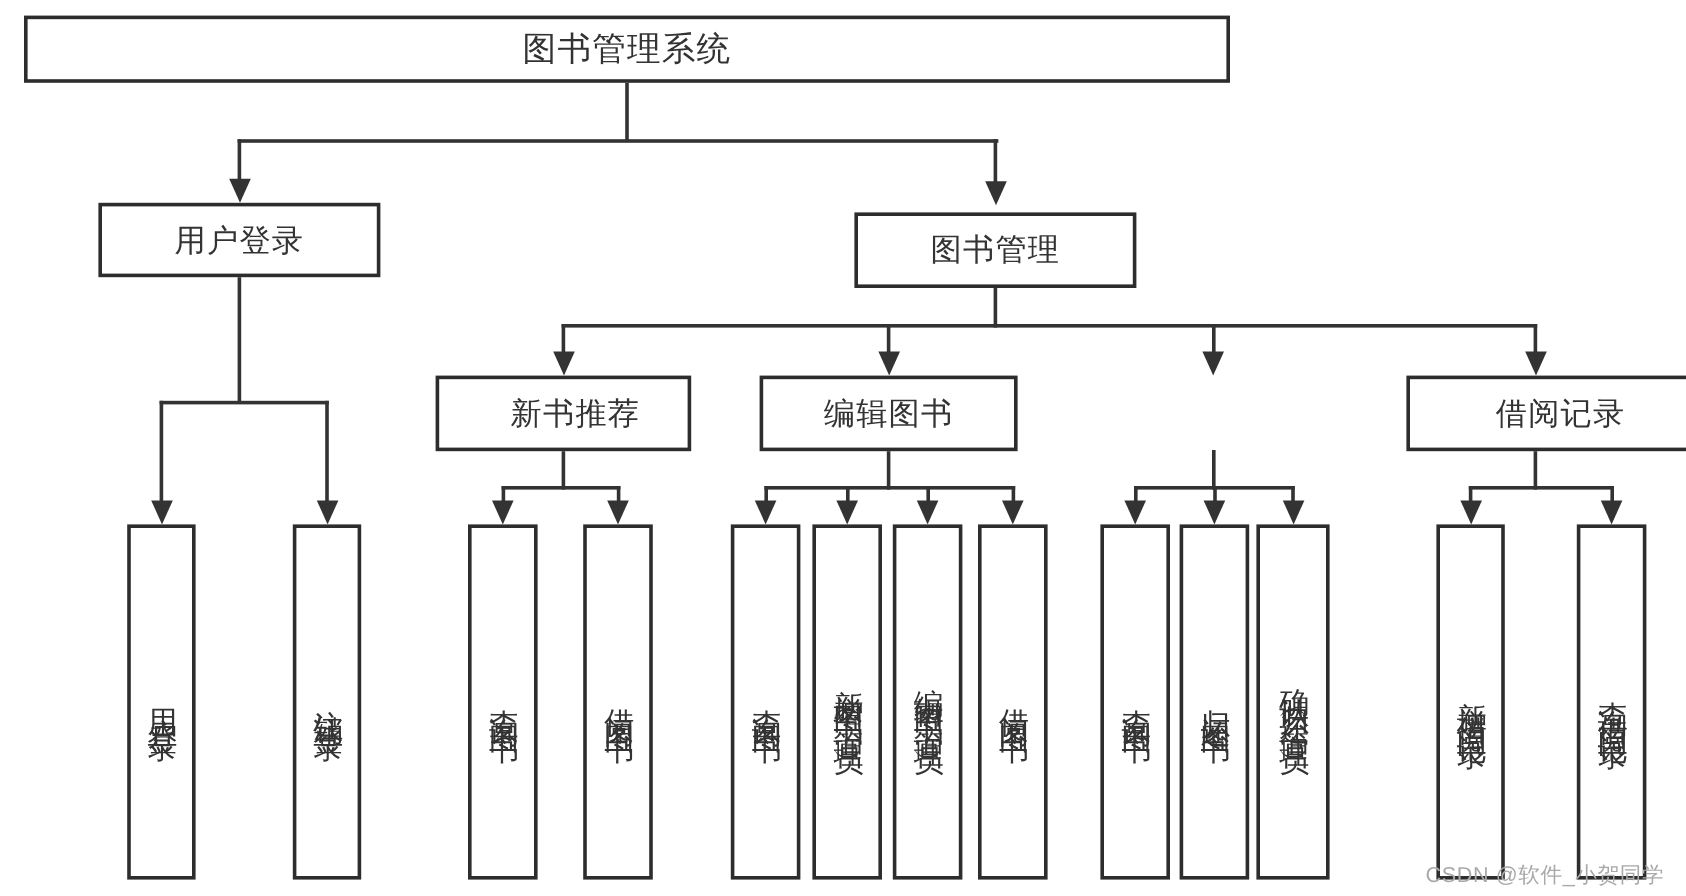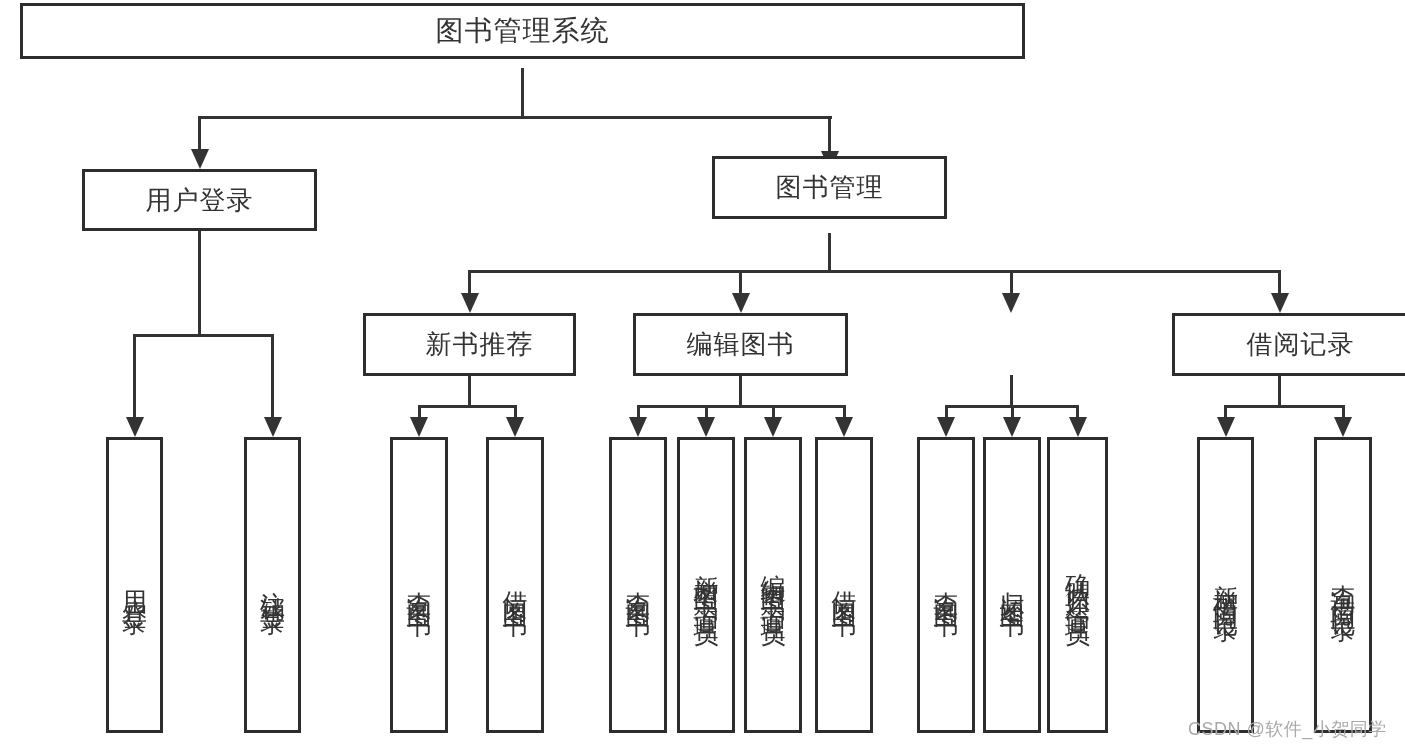--- a/index.html
+++ b/index.html
@@ -176,28 +176,28 @@
     </div>
   <div class="arrow" style="left:1216.5px; top:405px; height:32px;">
       <div class="shaft"></div>
       <div class="head"></div>
     </div>
   <div class="arrow" style="left:1334px; top:405px; height:32px;">
       <div class="shaft"></div>
       <div class="head"></div>
     </div>
 
-  <div class="box" style="left:20px; top:3px; width:1005px; height:56px;">
+  <div class="box" style="left:20px; top:13px; width:1005px; height:56px;">
     <span class="lbl root-lbl">图书管理系统</span>
   </div>
 
   <div class="box" style="left:82px; top:169px; width:235px; height:62px;">
     <span class="lbl">用户登录</span>
   </div>
-  <div class="box" style="left:712px; top:156px; width:235px; height:63px;">
+  <div class="box" style="left:712px; top:177px; width:235px; height:63px;">
     <span class="lbl">图书管理</span>
   </div>
 
   <div class="box" style="left:363px; top:313px; width:213px; height:63px;padding-left:20px;">
     <span class="lbl">新书推荐</span>
   </div>
   <div class="box" style="left:633px; top:313px; width:215px; height:63px;">
     <span class="lbl">编辑图书</span>
   </div>
   <div class="box" style="left:1172px; top:313px; width:257px; height:63px;">

